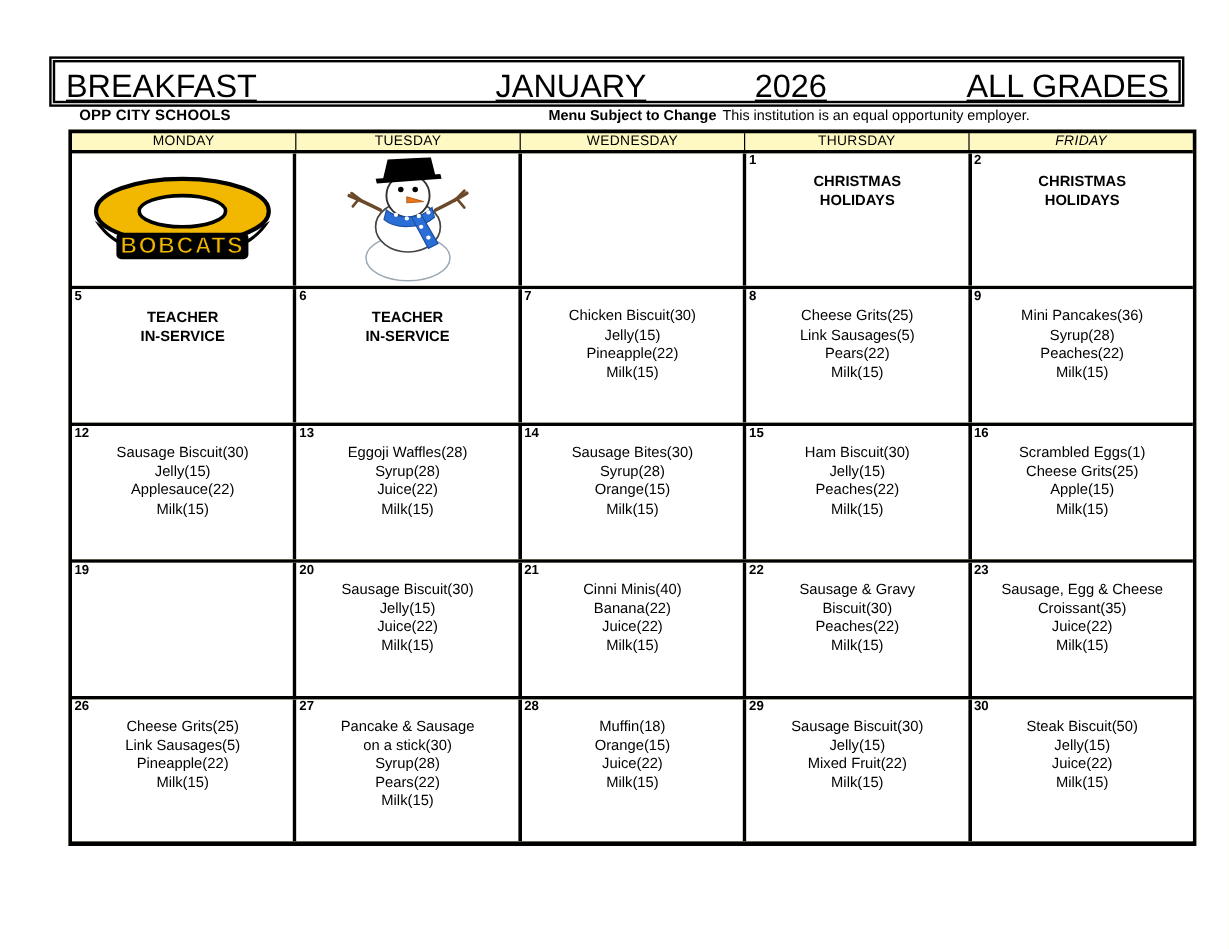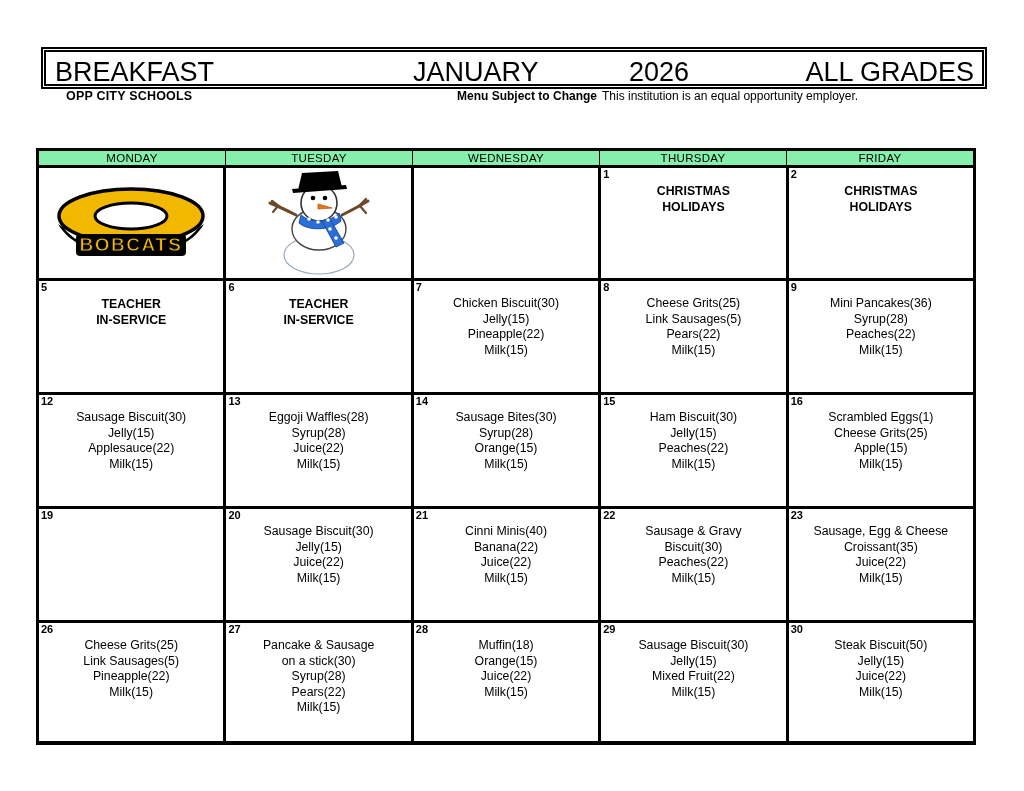--- a/index.html
+++ b/index.html
@@ -43,20 +43,21 @@
     position: relative;
     height: 100%;
   }
   .title-text {
     font-size: 27px;
     font-weight: 400;
     letter-spacing: 0px;
     line-height: 34px;
     white-space: nowrap;
     font-family: "Liberation Sans", sans-serif;
+    text-decoration: underline;
   }
   .t-meal  { position: absolute; left: 9px;  top: 3px; }
   .t-month { position: absolute; left: 367px; top: 3px; }
   .t-year  { position: absolute; left: 583px; top: 3px; }
   .t-grades{ position: absolute; right: 8px;  top: 3px; }
 
   
   .subheader {
     position: absolute;
     left: 44px;
@@ -85,46 +86,45 @@
     position: absolute;
     left: 538px; top: 0;
     font-size: 12px;
     font-weight: normal;
     white-space: nowrap;
   }
 
   
   .calendar {
     position: absolute;
-    left: 36px;
+    left: 57px;
     top: 108px;
     width: 940px;
     border-left: 3px solid #000;
     border-top: 3px solid #000;
     border-right: 3px solid #000;
     border-bottom: 4px solid #000;
-    background: #86efac;
-    margin-top: 40px;
+    background: #fef9c3;
   }
 
   .dow-row {
     display: flex;
     border-bottom: 3px solid #000;
     height: 17px;
   }
   .dow-cell {
     flex: 1 1 0;
     border-right: 1px solid #000;
     text-align: center;
     font-size: 11.5px;
     font-weight: normal;
     letter-spacing: 0.3px;
     line-height: 15px;
   }
-  .dow-cell:last-child { border-right: none; }
+  .dow-cell:last-child { border-right: none; font-style: italic; }
 
   .week-row {
     display: flex;
     border-bottom: 3px solid #000;
   }
   .week-row:last-child { border-bottom: none; }
 
   .day-cell {
     flex: 1 1 0;
     border-right: 3px solid #000;

